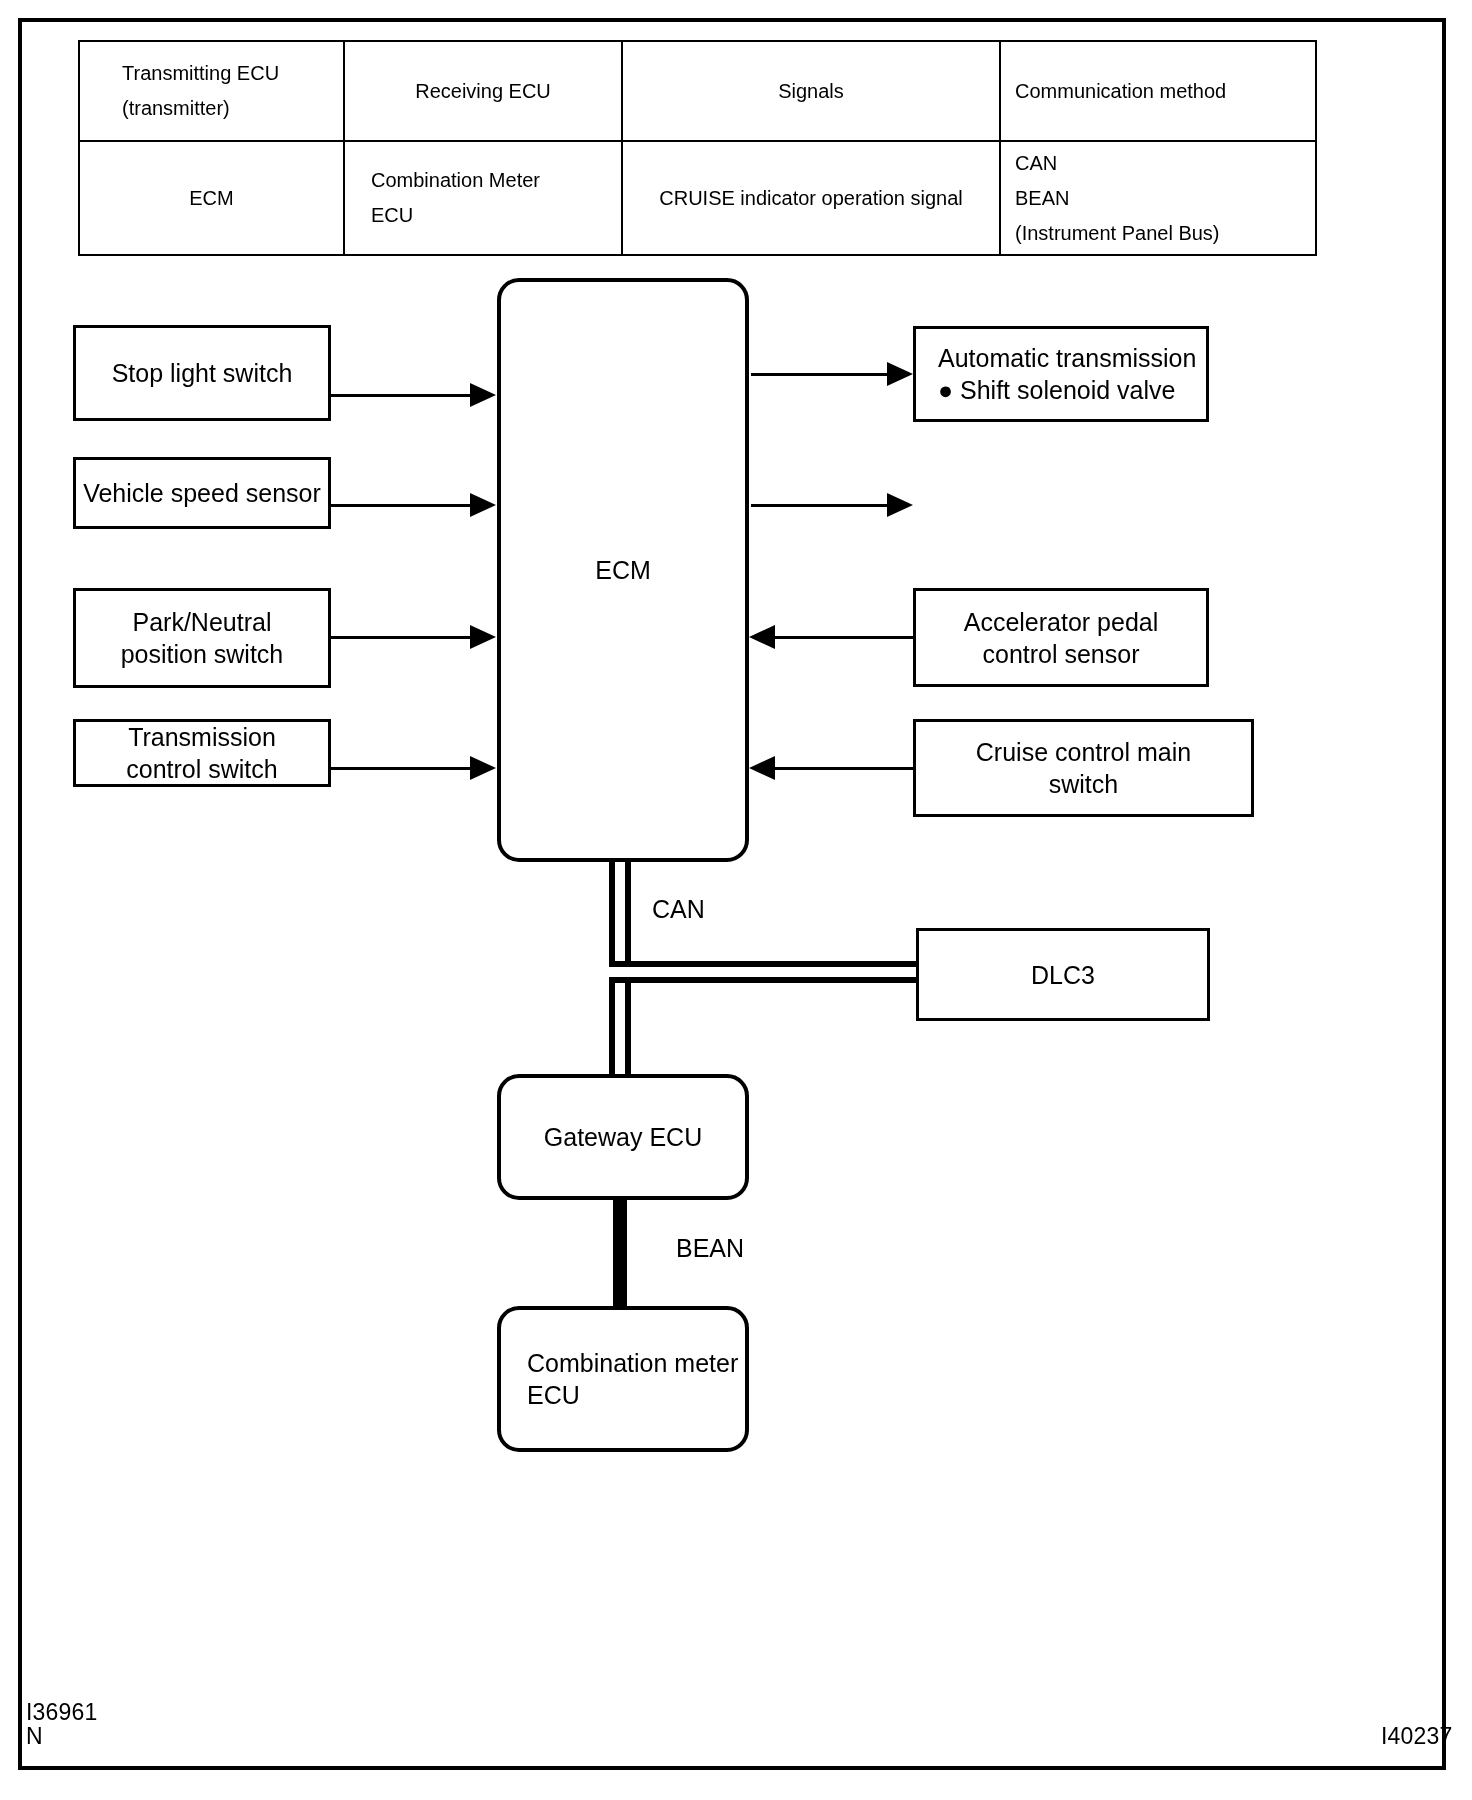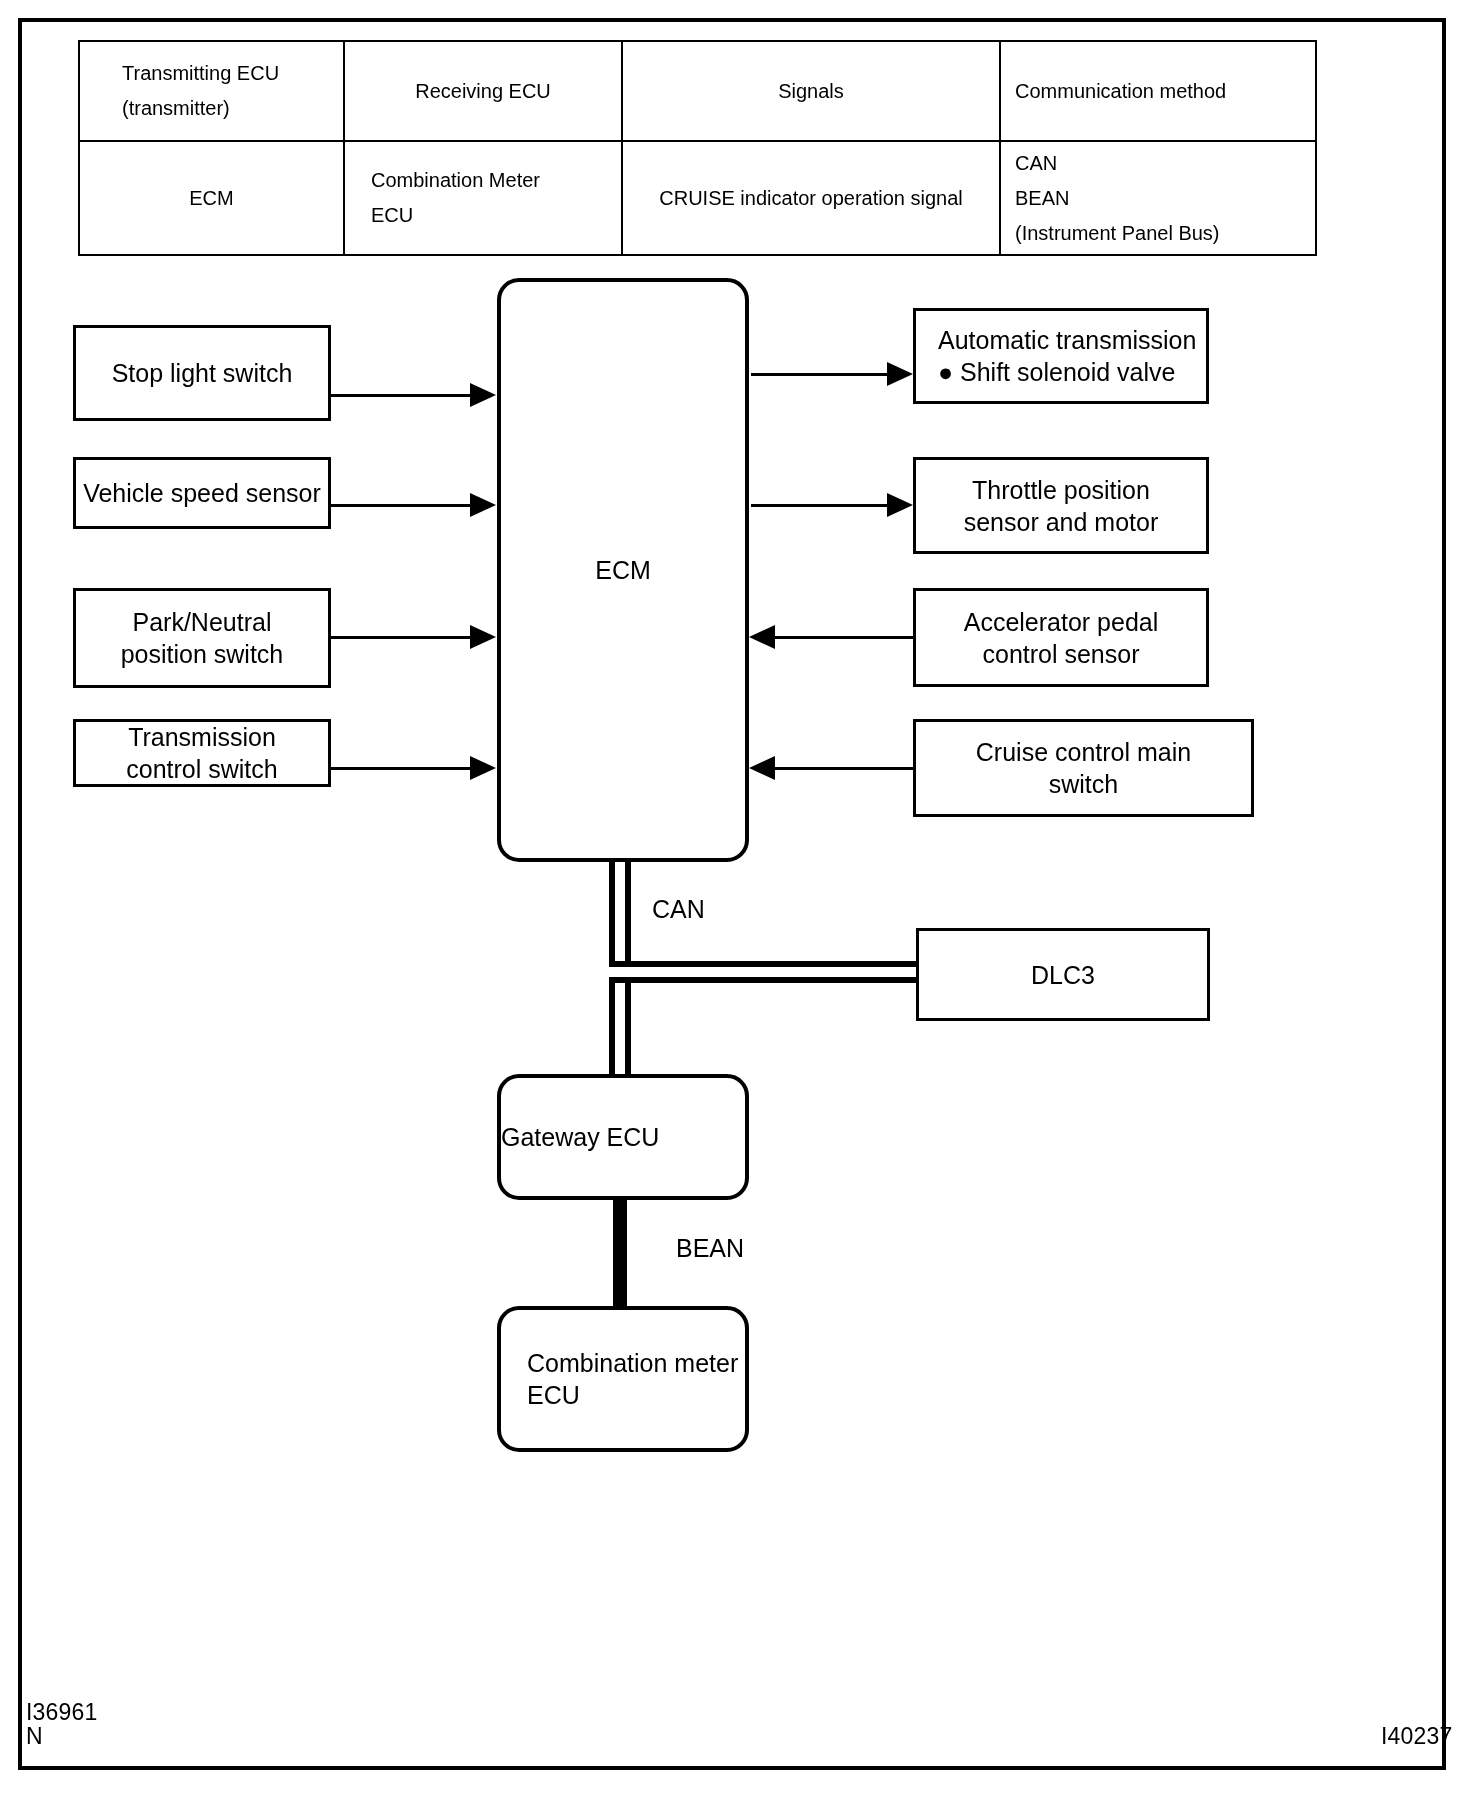--- a/index.html
+++ b/index.html
@@ -75,20 +75,21 @@
 
   
   .rnode {
     position: absolute;
     border: 4px solid #000;
     border-radius: 22px;
     box-sizing: border-box;
     background: #fff;
     display: flex;
     align-items: center;
+    justify-content: center;
     font-size: 25px;
     line-height: 1.3;
     z-index: 6;
   }
   .rnode.lefty { justify-content: flex-start; text-align: left; padding-left: 26px; }
 
   
   .hline {
     position: absolute;
     height: 3px;
@@ -209,35 +210,29 @@
 
   <div class="node center" style="left:73px; top:719px; width:258px; height:68px;">
     <span class="txt">
       <span style="display:block">Transmission</span>
       <span style="display:block">control switch</span>
     </span>
   </div>
   <div class="hline" style="left:331px; top:767px; width:144px;"></div>
   <div class="arrow-r" style="left:470px; top:756px;"></div>
 
-  <div class="node lefty" style="left:913px; top:308px; width:296px; height:96px;">
+  <div class="node lefty" style="left:913px; top:326px; width:296px; height:96px;">
     <span class="txt">
       <span style="display:block">Automatic transmission</span>
       <span style="display:block">● Shift solenoid valve</span>
     </span>
   </div>
   <div class="hline" style="left:751px; top:373px; width:140px;"></div>
   <div class="arrow-r" style="left:887px; top:362px;"></div>
 
-  <div class="node center" style="left:913px; top:457px; width:296px; height:97px;">
-    <span class="txt">
-      <span style="display:block">Throttle position</span>
-      <span style="display:block">sensor and motor</span>
-    </span>
-  </div>
   <div class="hline" style="left:751px; top:504px; width:140px;"></div>
   <div class="arrow-r" style="left:887px; top:493px;"></div>
 
   <div class="node center" style="left:913px; top:588px; width:296px; height:99px;">
     <span class="txt">
       <span style="display:block">Accelerator pedal</span>
       <span style="display:block">control sensor</span>
     </span>
   </div>
   <div class="hline" style="left:775px; top:636px; width:140px;"></div>

